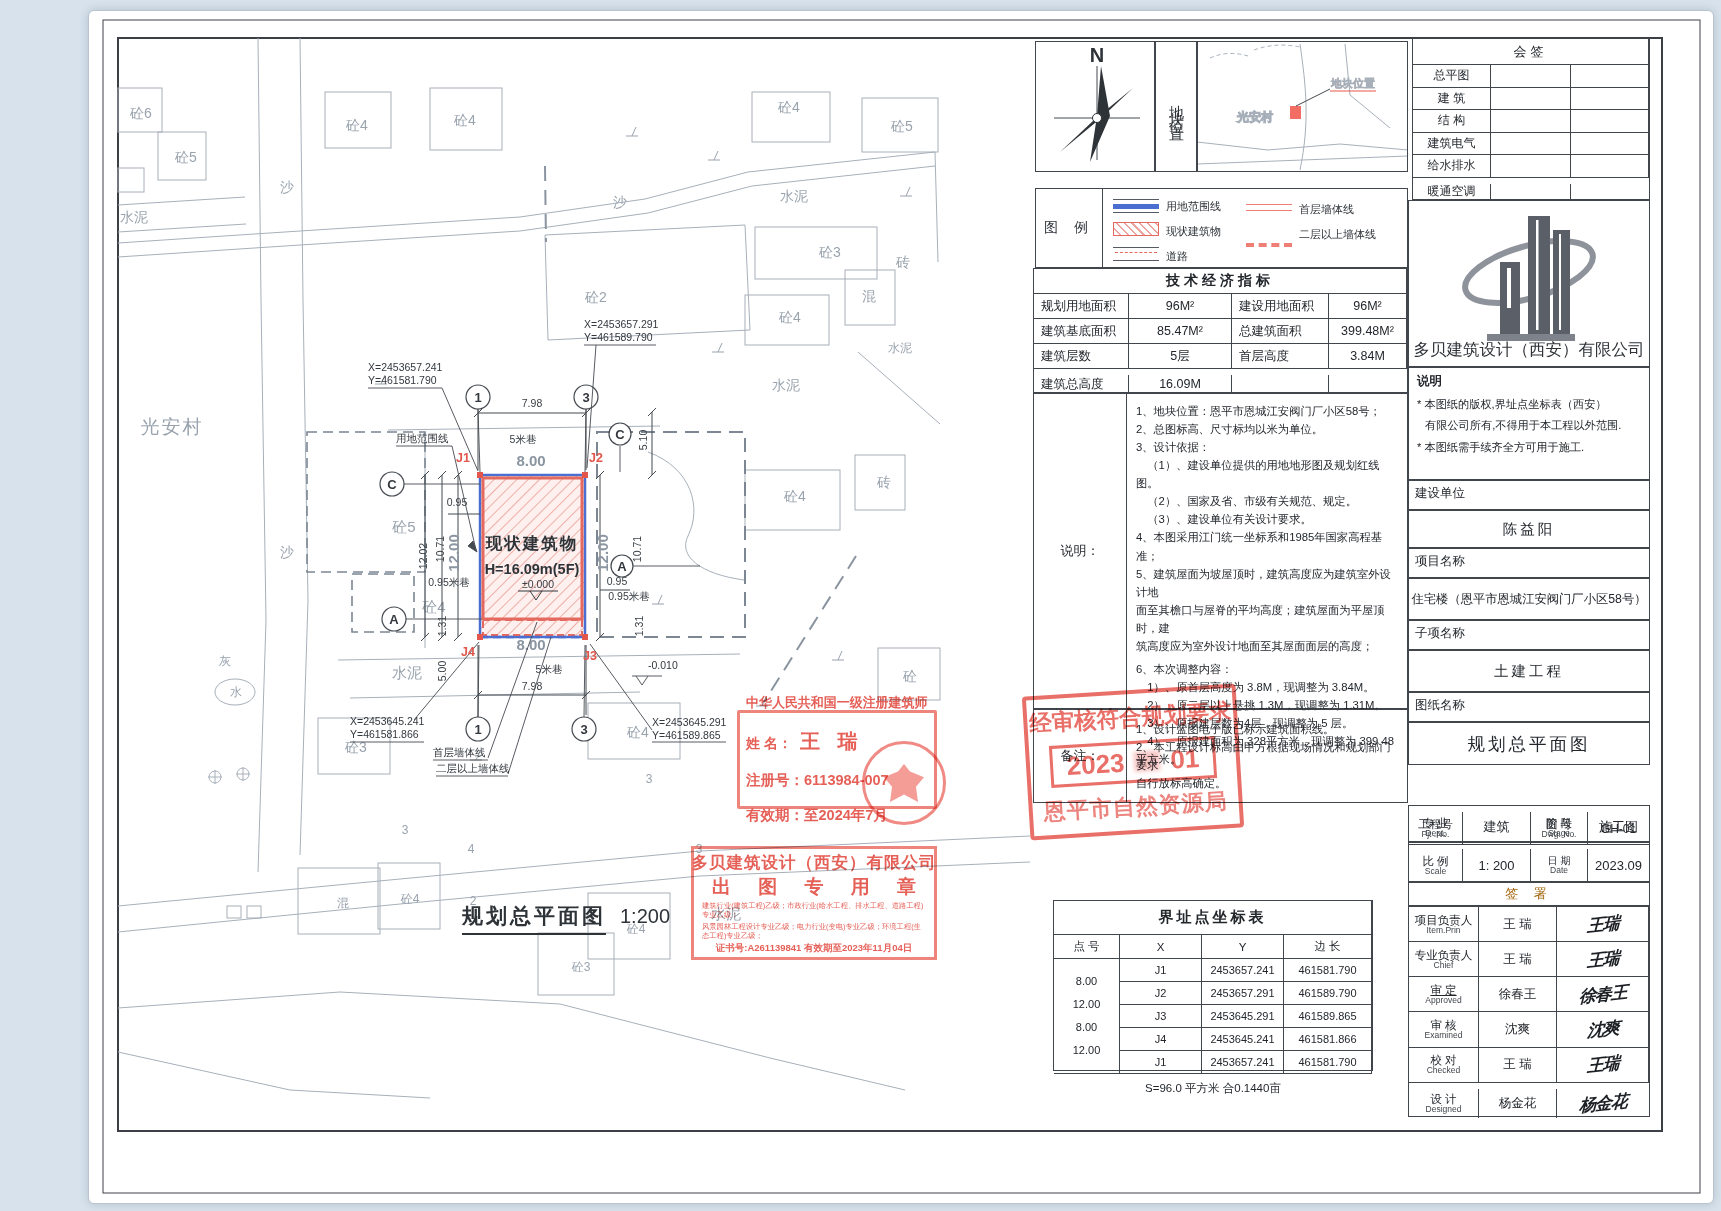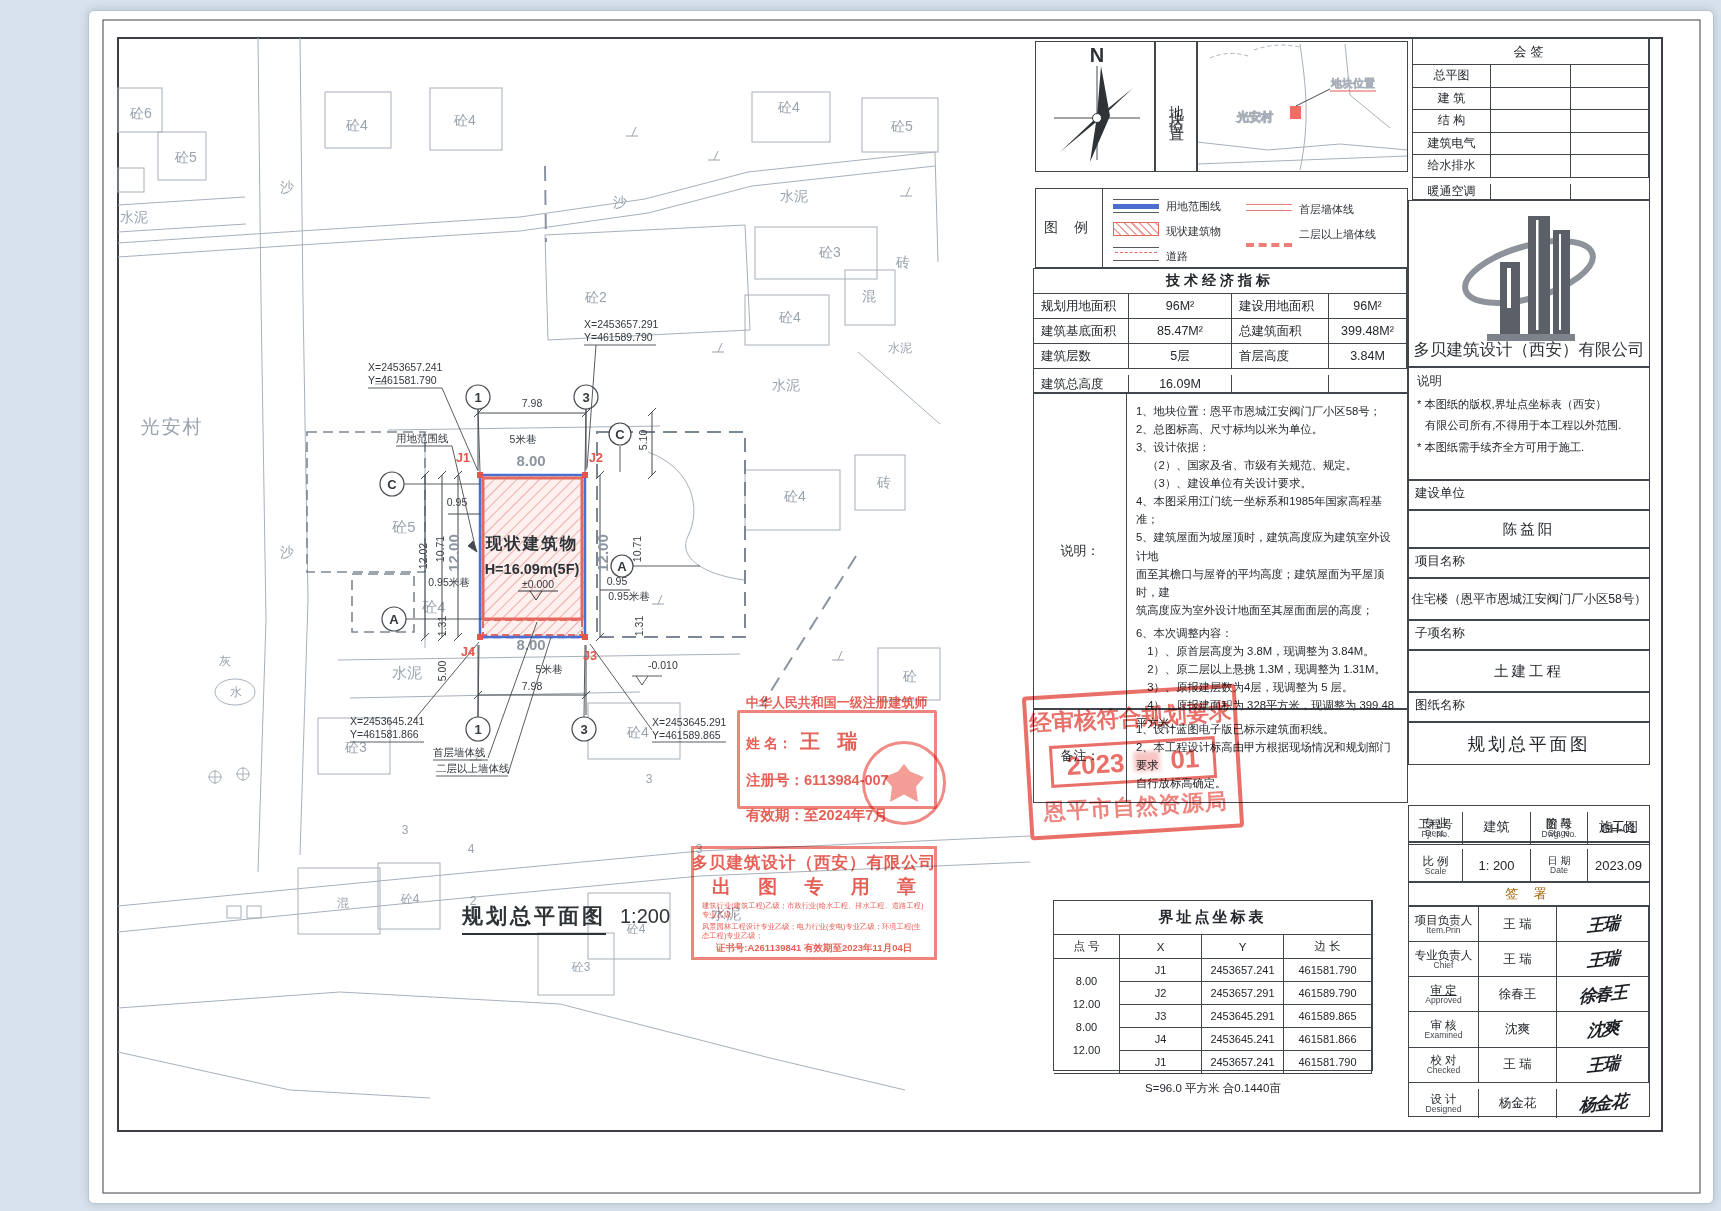--- a/index.html
+++ b/index.html
@@ -413,20 +413,21 @@
     <div class="gc center nobd"></div>
   </div>
 
   <div class="box" style="left:1033px;top:393px;width:375px;height:316px;">
     <div class="cellline" style="left:92px;top:0;width:1px;height:100%;"></div>
     <div class="hcell" style="position:absolute;left:0;top:0;width:92px;height:100%;font-size:13px;color:#23272c;">说明：</div>
     <div class="notes-lines">
       <div>1、地块位置：恩平市恩城江安阀门厂小区58号；</div>
       <div>2、总图标高、尺寸标均以米为单位。</div>
       <div>3、设计依据：</div>
+      <div>　（1）、建设单位提供的用地地形图及规划红线图。</div>
       <div>　（2）、国家及省、市级有关规范、规定。</div>
       <div>　（3）、建设单位有关设计要求。</div>
       <div>4、本图采用江门统一坐标系和1985年国家高程基准；</div>
       <div>5、建筑屋面为坡屋顶时，建筑高度应为建筑室外设计地</div>
       <div>面至其檐口与屋脊的平均高度；建筑屋面为平屋顶时，建</div>
       <div>筑高度应为室外设计地面至其屋面面层的高度；</div>
       <div style="margin-top:5px;">6、本次调整内容：</div>
       <div>　1）、原首层高度为 3.8M，现调整为 3.84M。</div>
       <div>　2）、原二层以上悬挑 1.3M，现调整为 1.31M。</div>
       <div>　3）、原报建层数为4层，现调整为 5 层。</div>
@@ -495,21 +496,21 @@
     <div class="gc center nobd" style="font-size:12px;">暖通空调</div>
       <div class="gc nobd"></div>
       <div class="gc nobd"></div>
   </div>
 
   <div class="box" style="left:1408px;top:200px;width:242px;height:167px;">
     <div style="position:absolute;left:0;right:0;bottom:5px;text-align:center;font-size:16.5px;color:#2f3338;white-space:nowrap;">多贝建筑设计（西安）有限公司</div>
   </div>
 
   <div class="box" style="left:1408px;top:367px;width:242px;height:113px;padding:5px 8px;">
-    <div style="font-size:12.5px;color:#23272c;">说明</div>
+    <div style="font-size:12.5px;color:#23272c;font-weight:bold;">说明</div>
     <div style="font-size:11.2px;color:#23272c;line-height:1.9;margin-top:4px;">* 本图纸的版权,界址点坐标表（西安）</div>
     <div style="font-size:11.2px;color:#23272c;line-height:1.9;padding-left:8px;">有限公司所有,不得用于本工程以外范围.</div>
     <div style="font-size:11.2px;color:#23272c;line-height:1.9;">* 本图纸需手续齐全方可用于施工.</div>
   </div>
 
   <div class="box lbl-row" style="left:1408px;top:480px;width:242px;height:30px;">建设单位</div>
   <div class="box hcell" style="left:1408px;top:510px;width:242px;height:38px;font-size:14.5px;letter-spacing:3px;color:#23272c;">陈益阳</div>
   <div class="box lbl-row" style="left:1408px;top:548px;width:242px;height:30px;">项目名称</div>
   <div class="box hcell" style="left:1408px;top:578px;width:242px;height:42px;font-size:12.3px;color:#23272c;">住宅楼（恩平市恩城江安阀门厂小区58号）</div>
   <div class="box lbl-row" style="left:1408px;top:620px;width:242px;height:30px;">子项名称</div>

